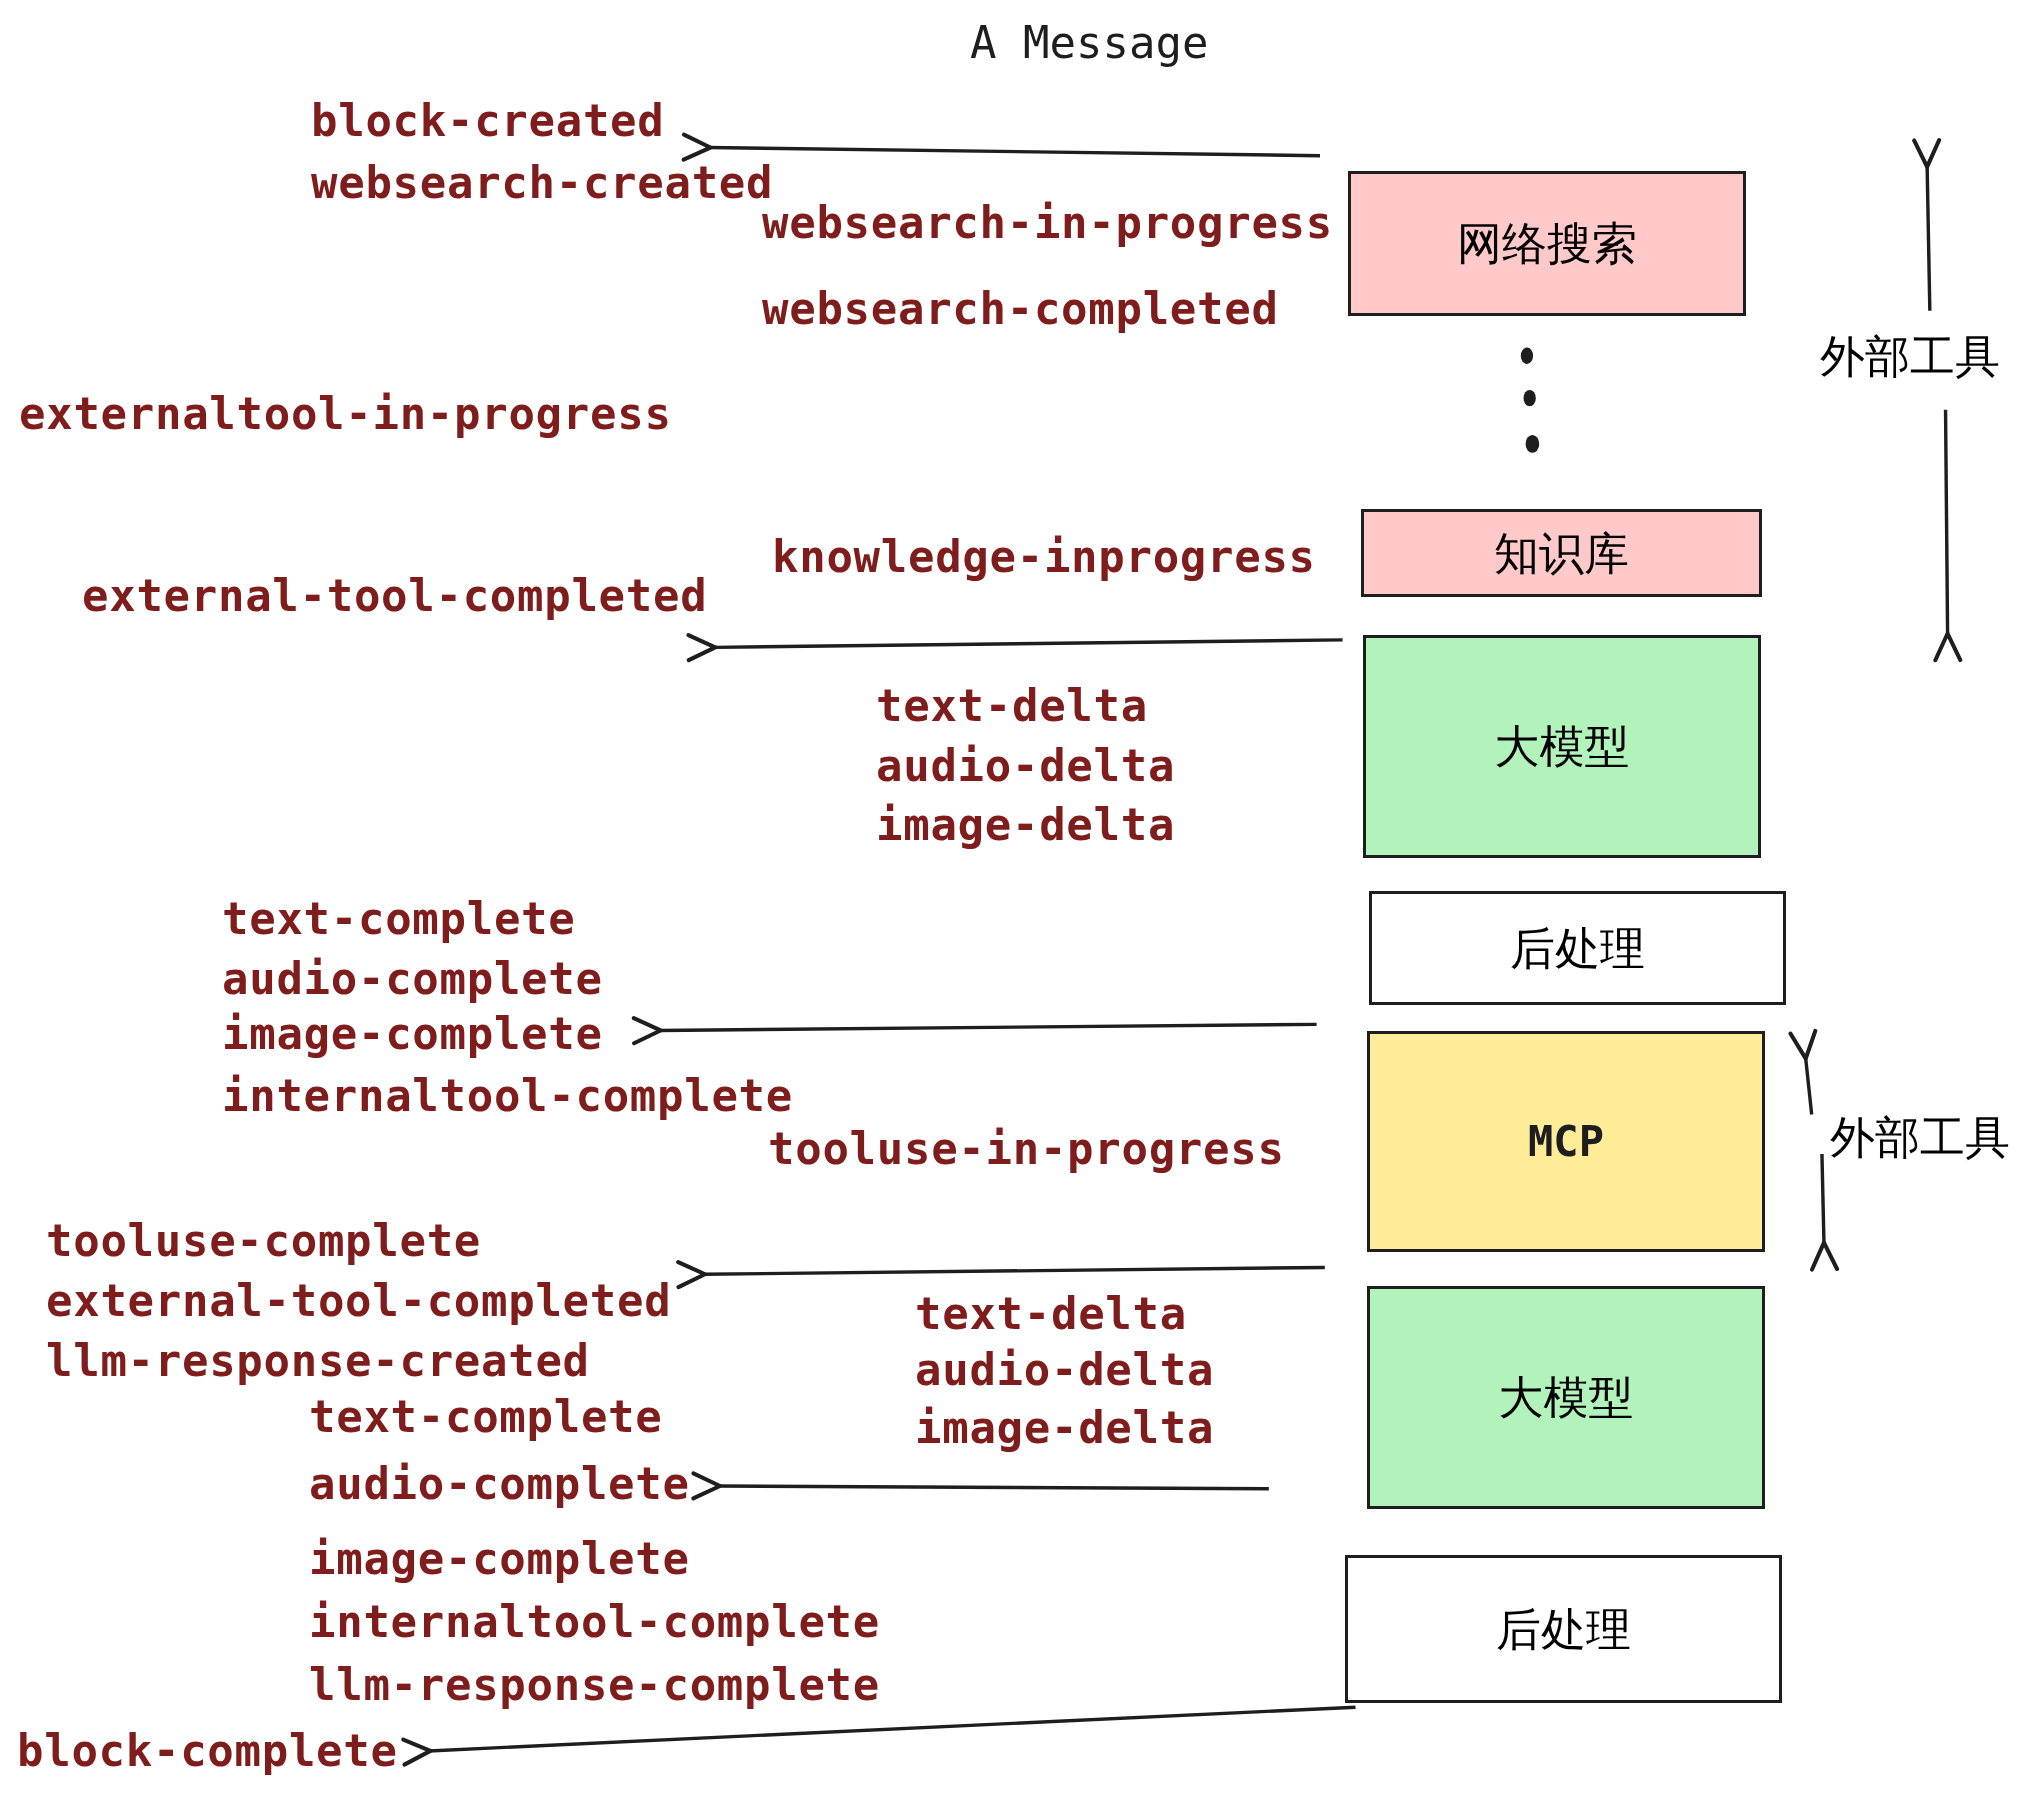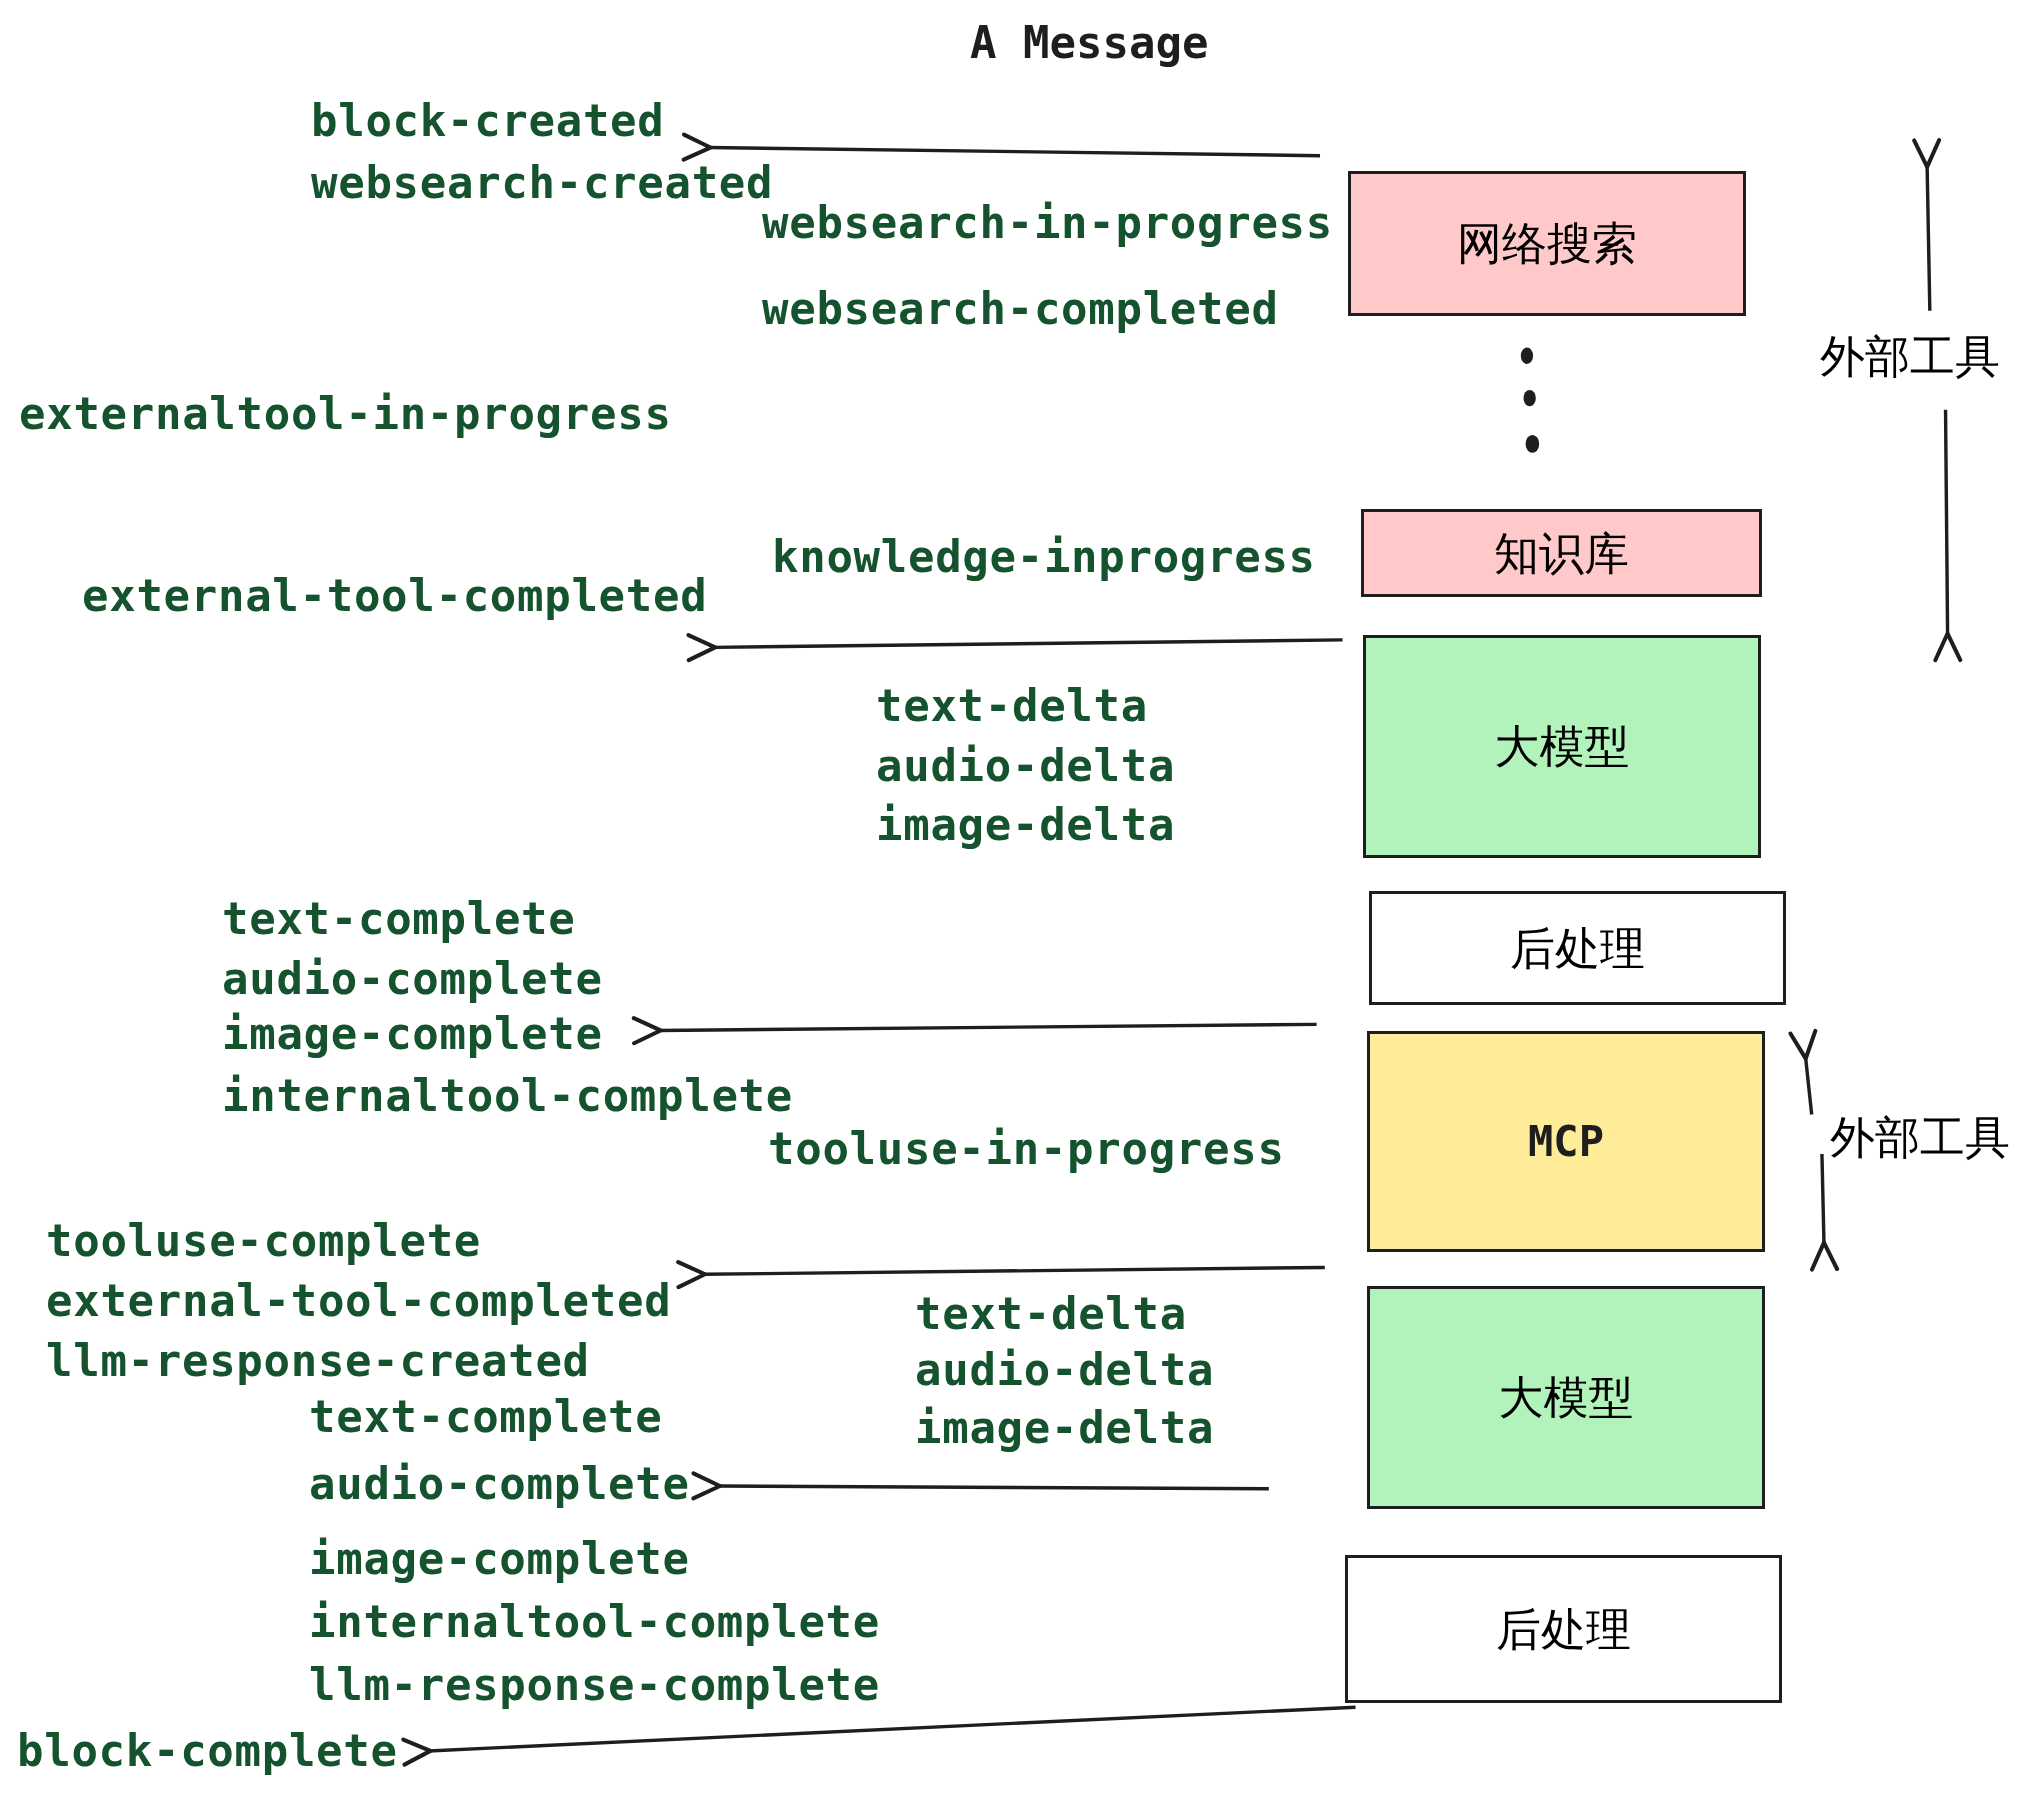--- a/index.html
+++ b/index.html
@@ -14,27 +14,27 @@
   }
   .overlay{position:absolute;left:0;top:0;}
   .evt{
     position:absolute;
     white-space:nowrap;
     font-family:"DejaVu Sans Mono", monospace;
     font-weight:bold;
     font-size:44px;
     line-height:1;
     letter-spacing:0.7px;
-    color:#14532d;
+    color:#7f1d1d;
   }
   .title{
     position:absolute;
     white-space:nowrap;
     font-family:"DejaVu Sans Mono", monospace;
-    font-weight:bold;
+    font-weight:normal;
     font-size:44px;
     line-height:1;
     color:#1e1e1e;
   }
   .box{
     position:absolute;
     border:3.4px solid #1e1e1e;
     box-sizing:border-box;
     display:flex;
     align-items:center;

